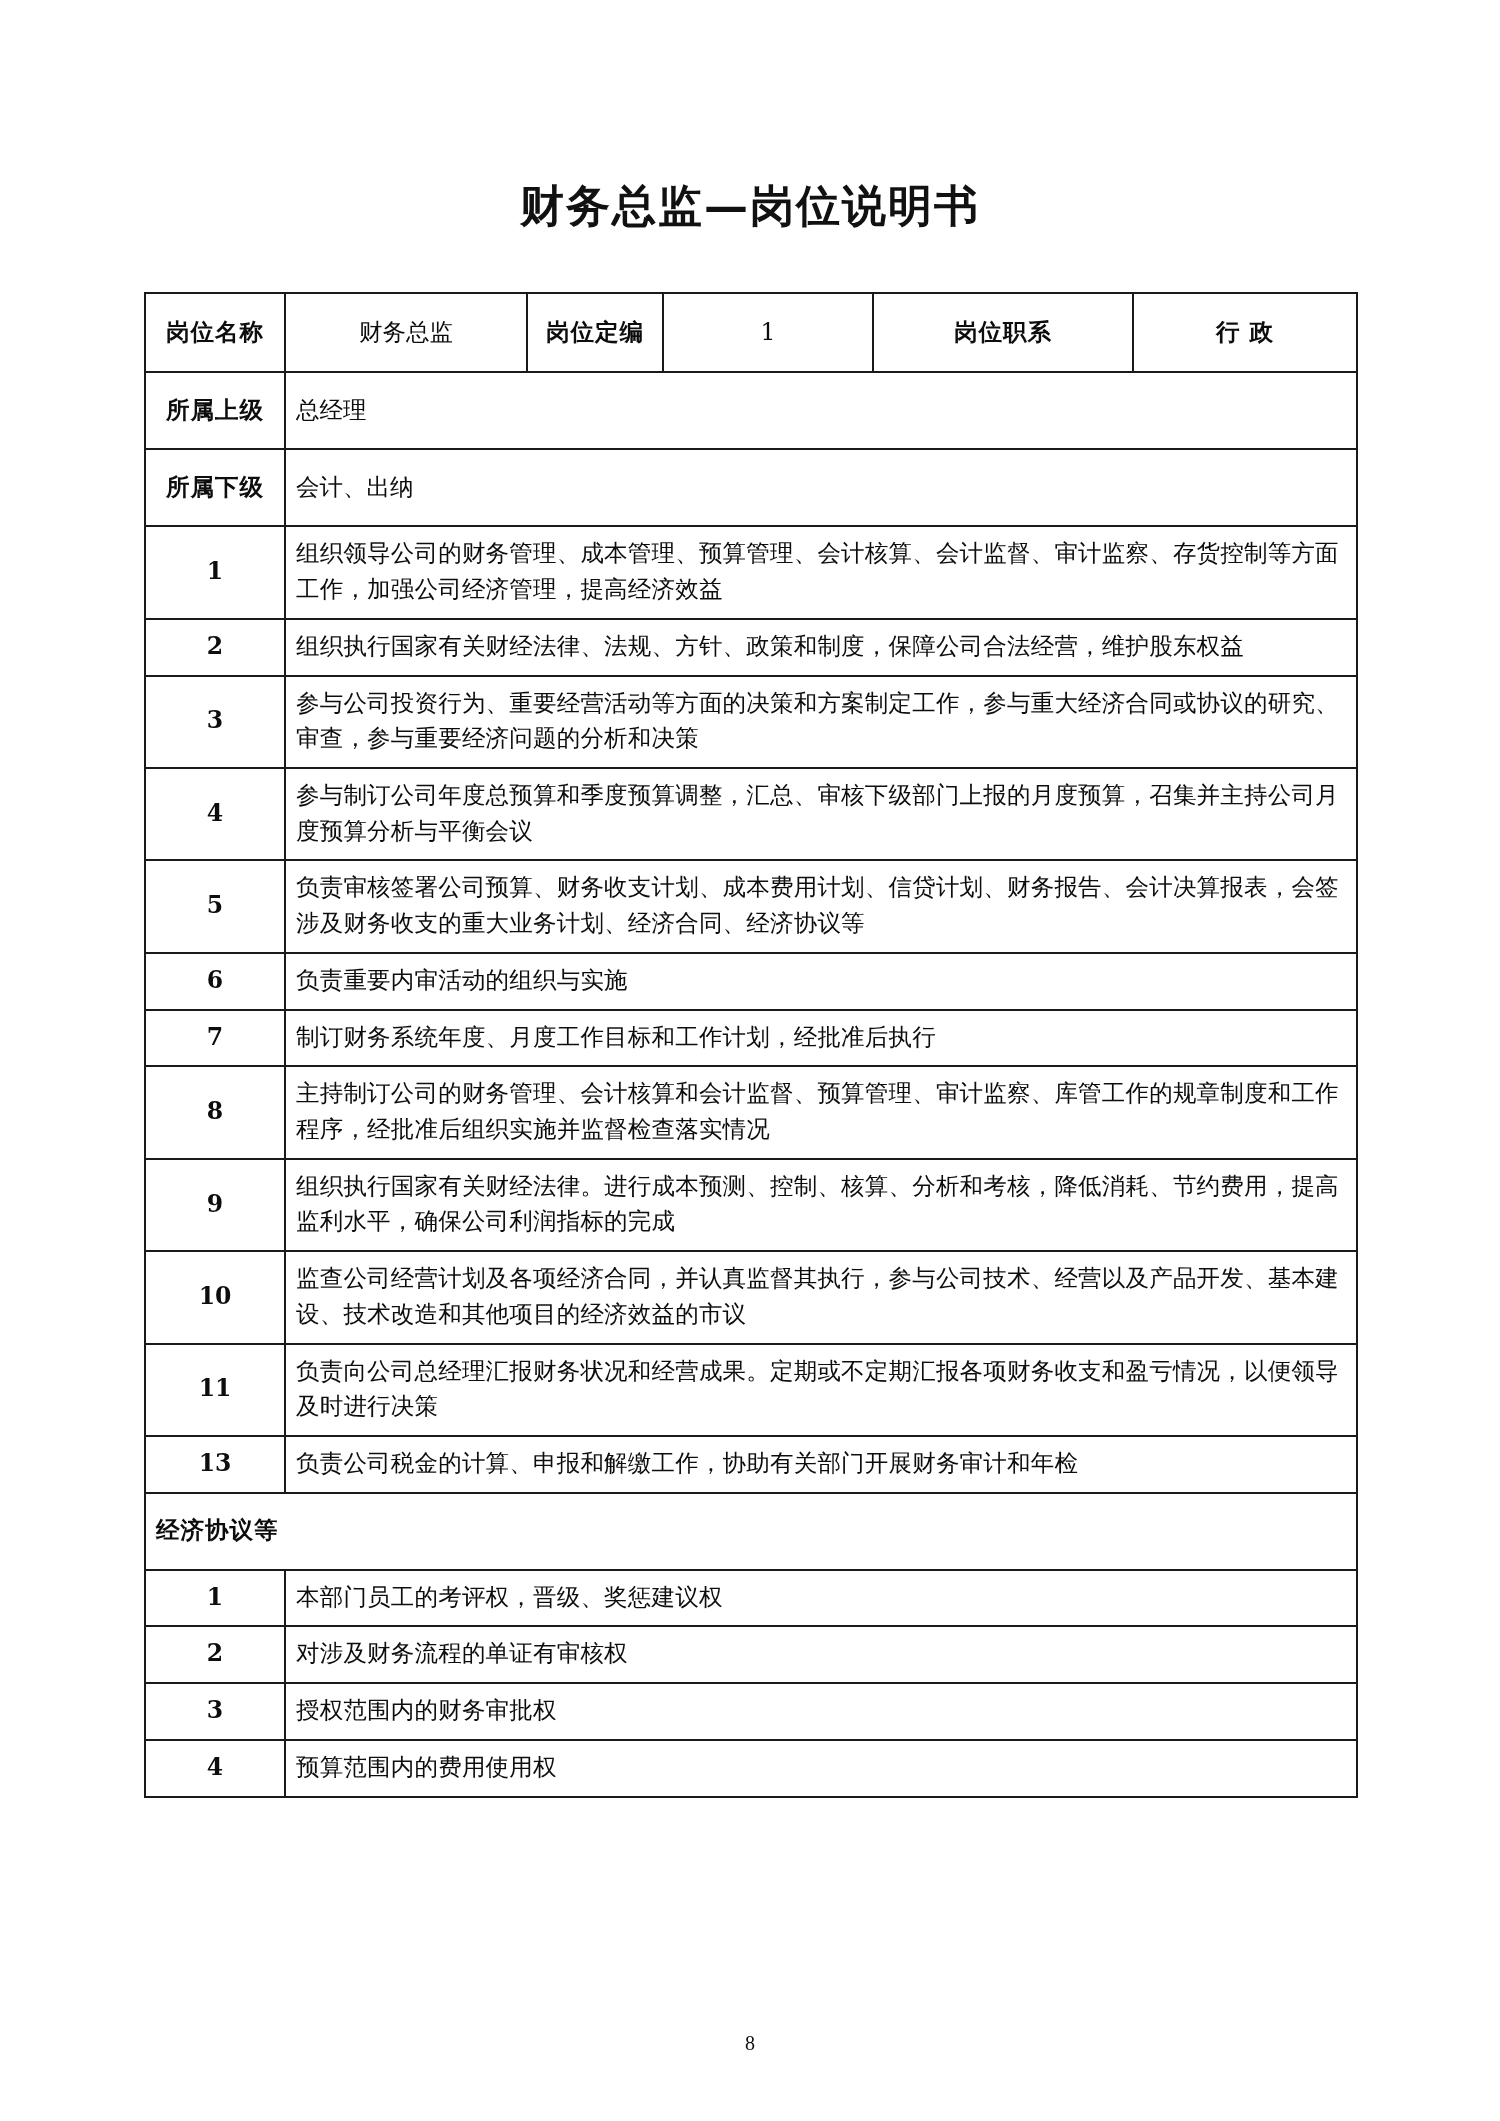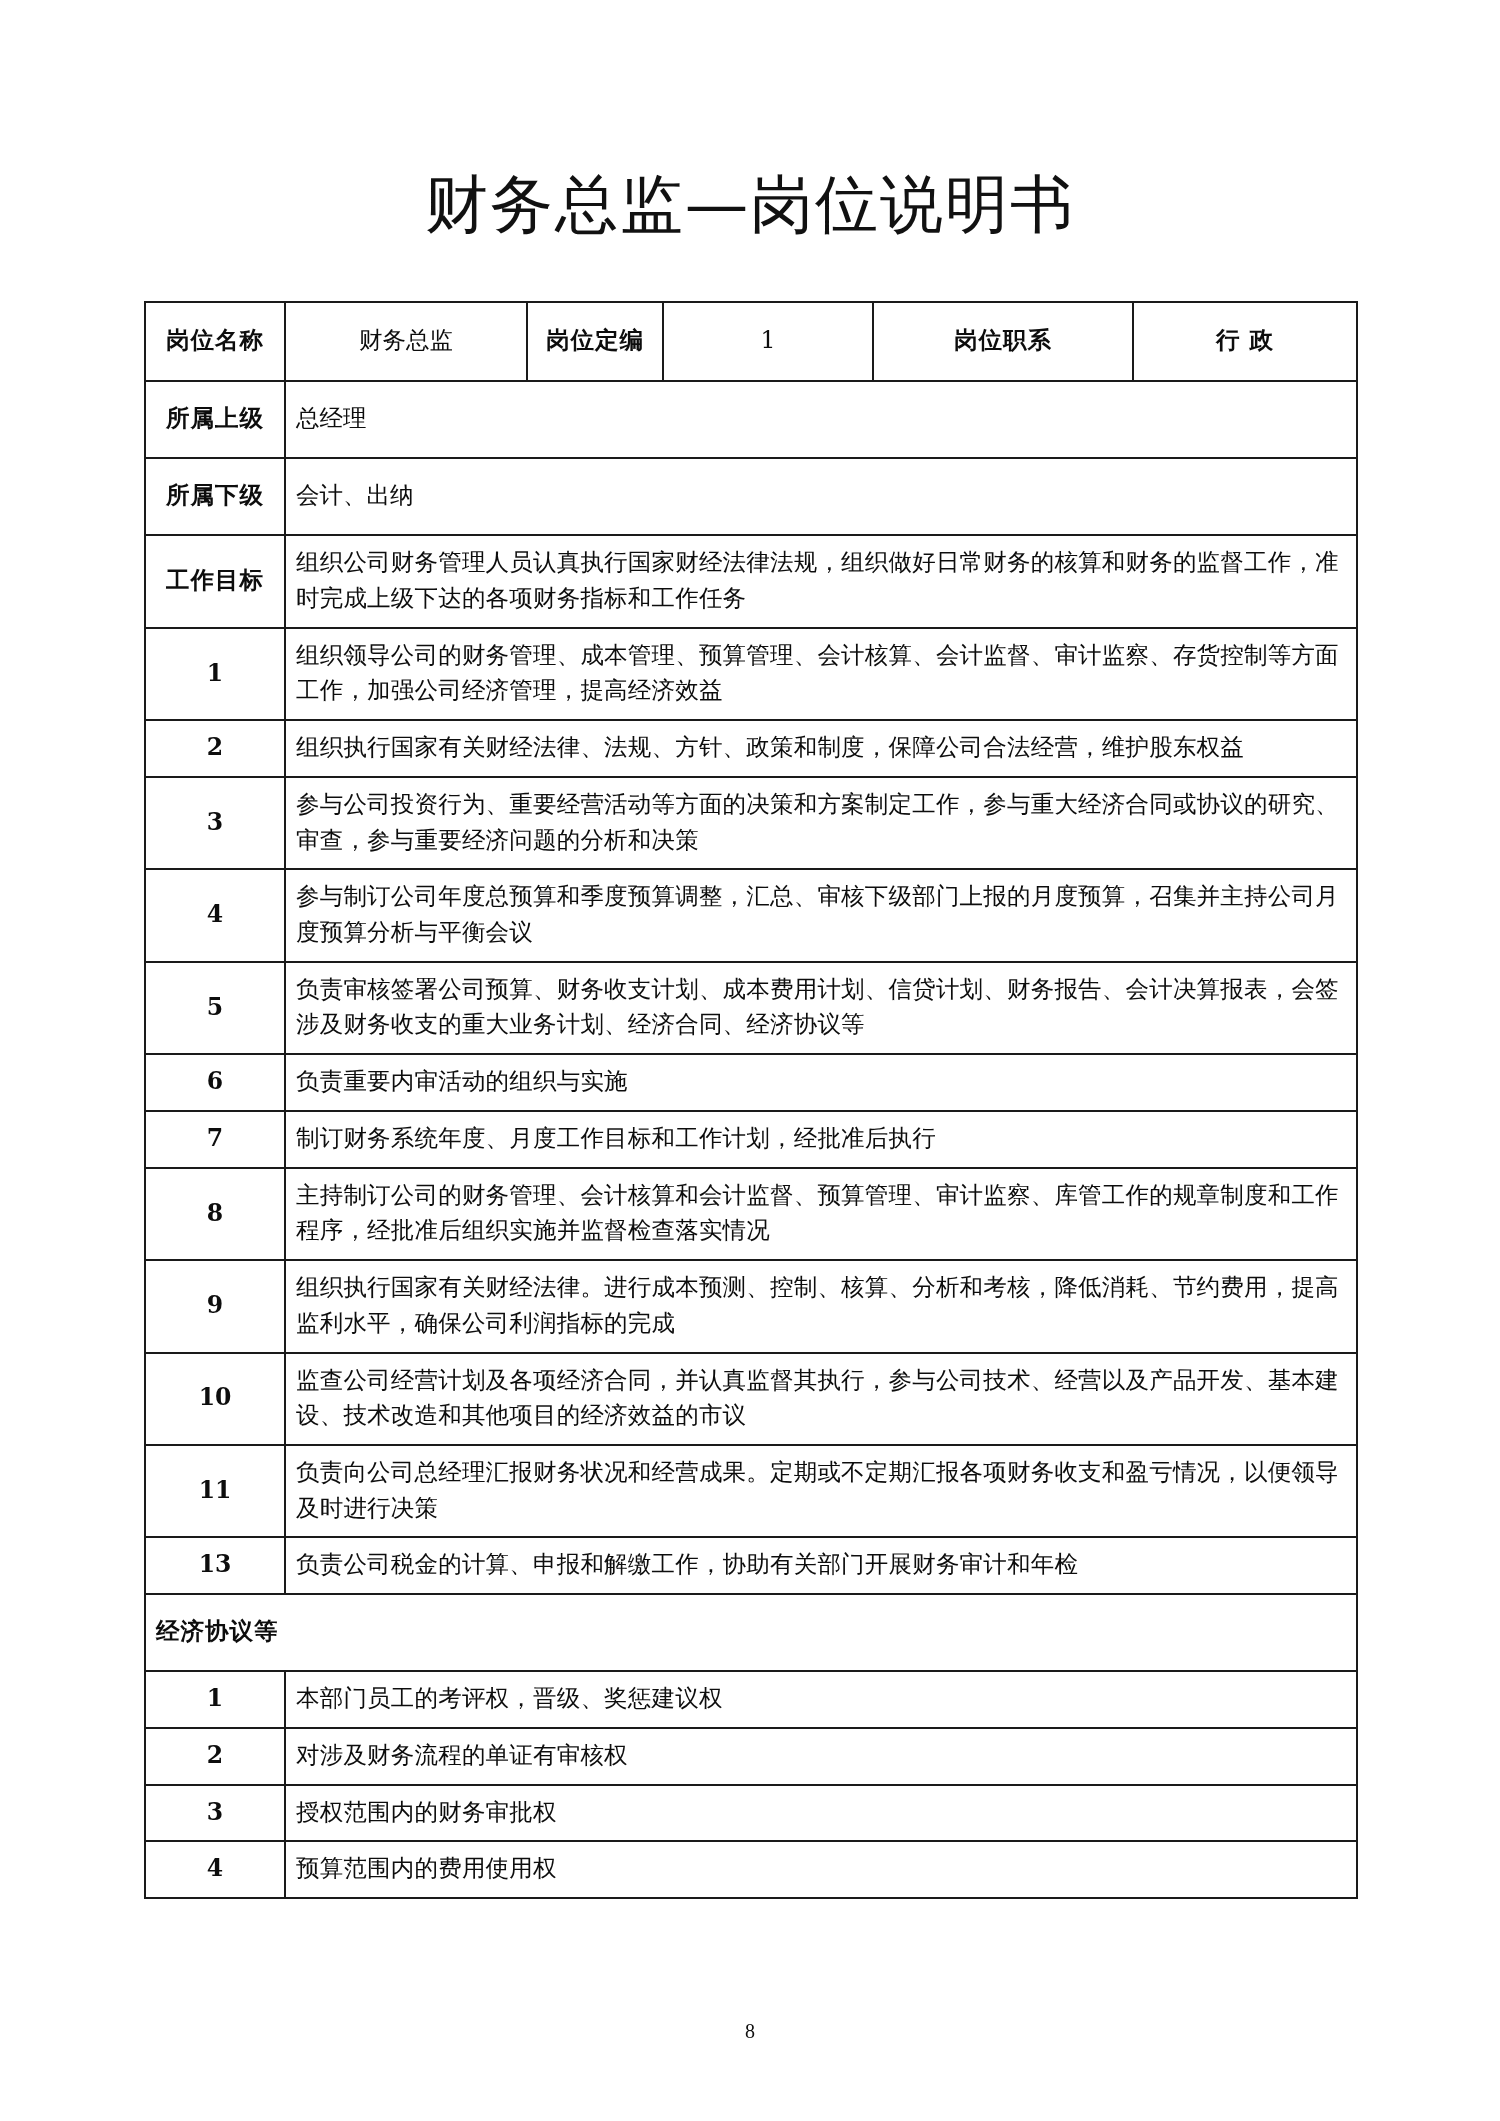--- a/index.html
+++ b/index.html
@@ -20,24 +20,24 @@
     box-sizing: border-box;
     width: 1500px;
     height: 2121px;
     padding: 0;
     position: relative;
     background: #ffffff;
   }
   .doc-title {
     text-align: center;
     font-family: "DejaVu Serif", "Liberation Serif", serif;
-    font-weight: 400;
-    font-size: 63px;
+    font-weight: 700;
+    font-size: 44px;
     letter-spacing: 2px;
-    margin: 0;
+    margin: 12px;
     padding-top: 170px;
     padding-bottom: 0;
     line-height: 1.1;
     color: #111111;
   }
   .table-wrap {
     margin: 62px auto 0 auto;
     width: 1212px;
   }
   table.jd {
@@ -134,24 +134,20 @@
         <tr>
           <td class="lbl tall2">所属上级</td>
           <td class="val" colspan="5">总经理</td>
         </tr>
 
         <tr>
           <td class="lbl tall2">所属下级</td>
           <td class="val" colspan="5">会计、出纳</td>
         </tr>
 
-        <tr>
-          <td class="lbl">工作目标</td>
-          <td class="body" colspan="5">组织公司财务管理人员认真执行国家财经法律法规，组织做好日常财务的核算和财务的监督工作，准时完成上级下达的各项财务指标和工作任务</td>
-        </tr>
 
 
         <tr>
           <td class="num">1</td>
           <td class="body" colspan="5">组织领导公司的财务管理、成本管理、预算管理、会计核算、会计监督、审计监察、存货控制等方面工作，加强公司经济管理，提高经济效益</td>
         </tr>
           <tr>
           <td class="num">2</td>
           <td class="body" colspan="5">组织执行国家有关财经法律、法规、方针、政策和制度，保障公司合法经营，维护股东权益</td>
         </tr>

